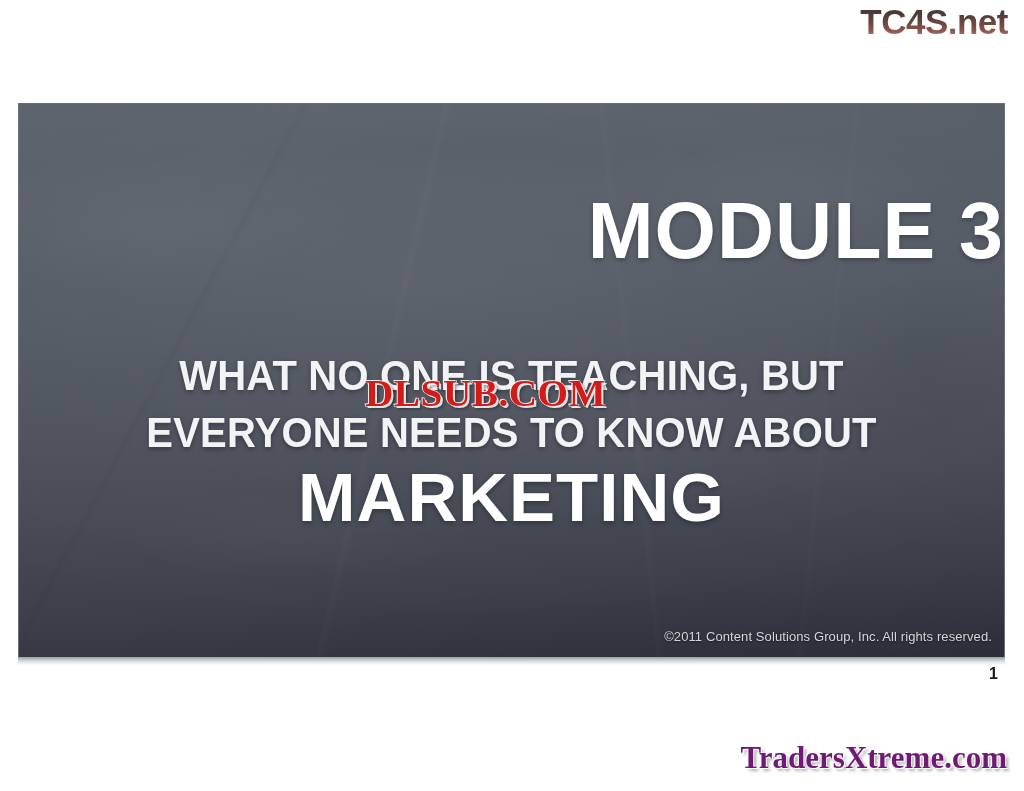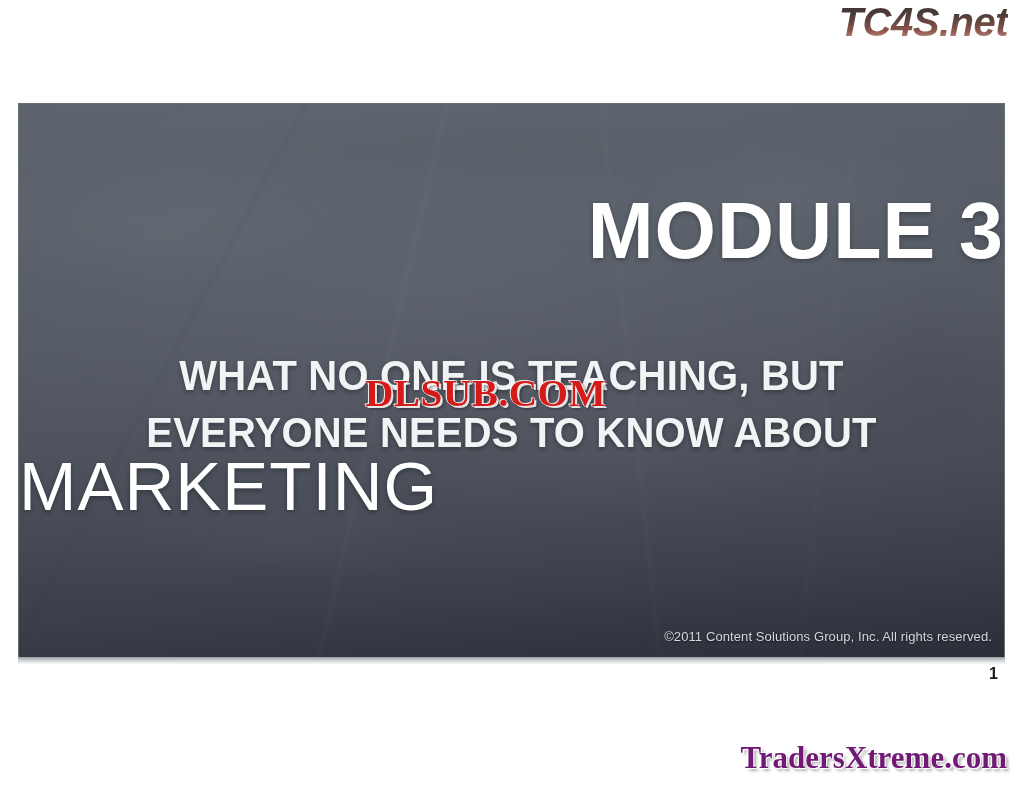--- a/index.html
+++ b/index.html
@@ -16,38 +16,37 @@
     font-family: "Liberation Sans", sans-serif;
   }
 
   
   .site-logo-top {
     position: absolute;
     top: 2px;
     right: 16px;
     font-family: "Liberation Sans", sans-serif;
     font-weight: bold;
-    font-size: 40px;
+    font-size: 35px;
     letter-spacing: -0.5px;
     line-height: 40px;
     background: linear-gradient(180deg,
                 #3a3230 0%,
                 #4a3b36 28%,
                 #6e4a42 55%,
                 #8d564c 72%,
                 #b28079 88%,
                 #d8b5ae 100%);
     -webkit-background-clip: text;
     background-clip: text;
     color: transparent;
     -webkit-text-fill-color: transparent;
     text-shadow: none;
     white-space: nowrap;
     user-select: none;
-    font-style: italic;
   }
 
   
   .slide {
     position: absolute;
     left: 18px;
     top: 103px;
     width: 987px;
     height: 554px;
     box-sizing: border-box;
@@ -137,24 +136,24 @@
     letter-spacing: 0.2px;
     text-shadow: 0 2px 5px rgba(0,0,0,0.35);
     transform: scaleX(0.93);
   }
   .subhead .line { display: block; white-space: nowrap; }
 
   .topic {
     position: absolute;
     left: 0;
     right: 0;
-    top: 345px;
-    text-align: left;
+    top: 356px;
+    text-align: center;
     color: #ffffff;
-    font-weight: normal;
+    font-weight: bold;
     font-size: 69px;
     line-height: 76px;
     letter-spacing: 1px;
     text-shadow: 0 2px 5px rgba(0,0,0,0.32);
   }
 
   
   .copyright {
     position: absolute;
     right: 12px;

